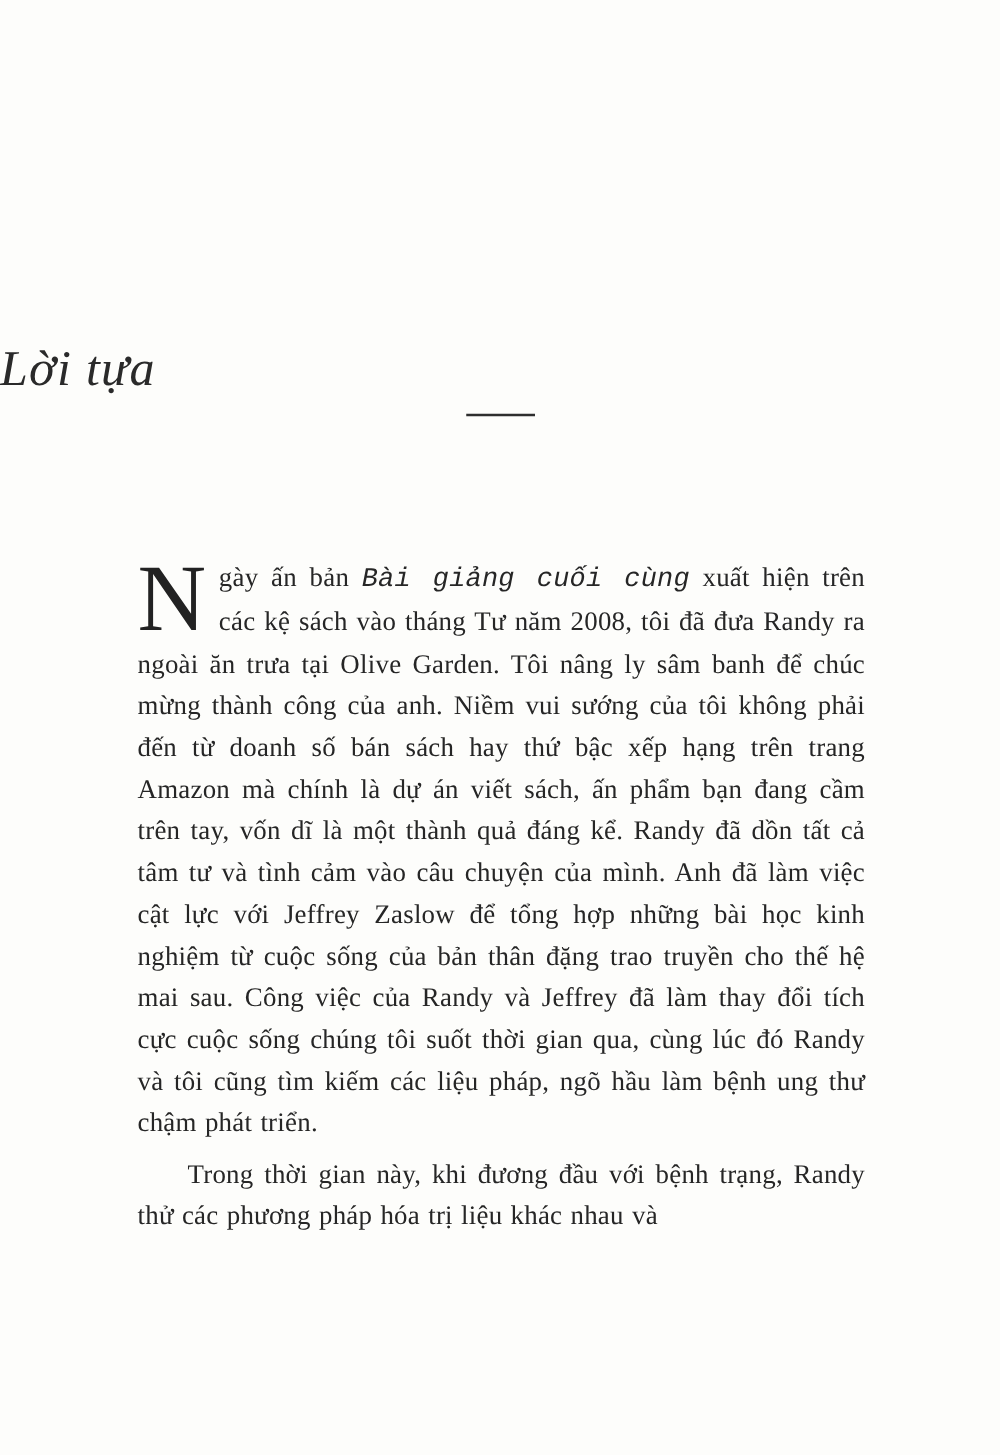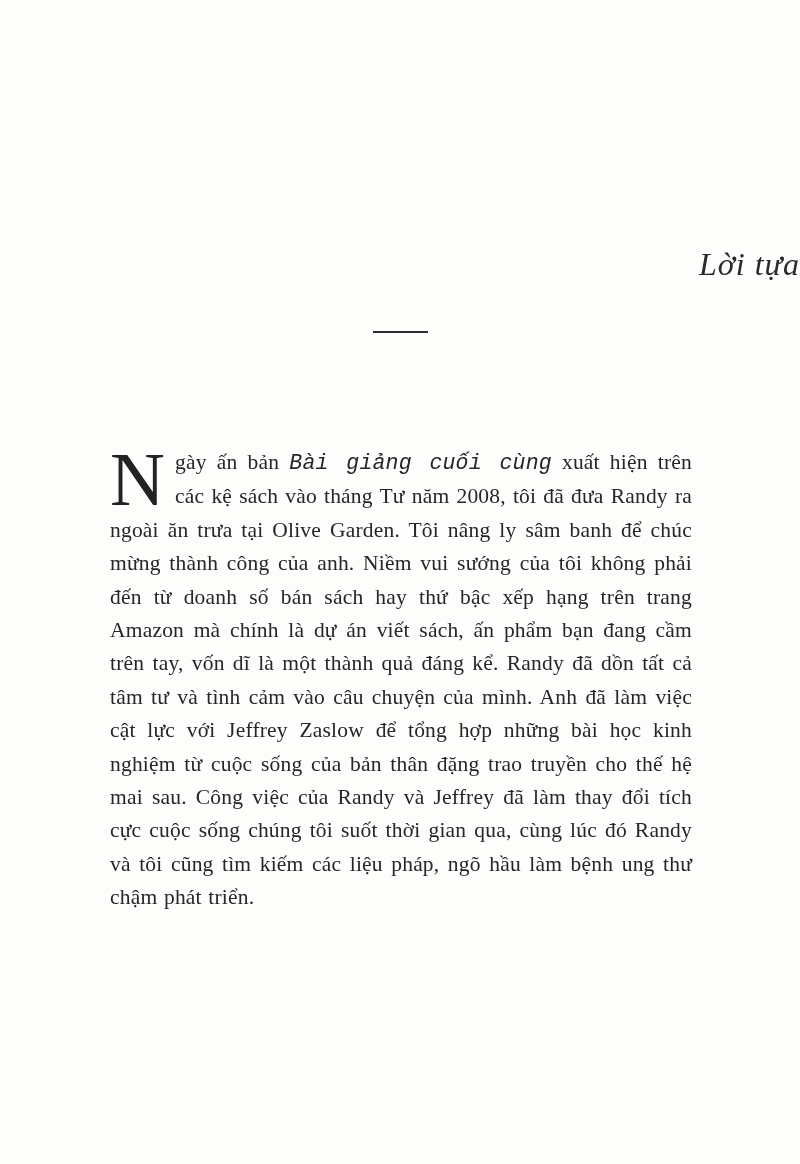--- a/index.html
+++ b/index.html
@@ -12,28 +12,28 @@
     width: 800px;
     height: 1164px;
     background: #fdfdfb;
     font-family: "Liberation Serif", "DejaVu Serif", serif;
     color: #262626;
     overflow: hidden;
     box-sizing: border-box;
   }
   .chapter-title {
     position: absolute;
-    top: 246px;
+    top: 271px;
     left: 0;
     width: 100%;
     margin: 0;
-    text-align: right;
+    text-align: left;
     font-style: italic;
     font-weight: 400;
-    font-size: 32px;
+    font-size: 40px;
     letter-spacing: 1px;
     color: #2a2a2a;
   }
   .title-rule {
     position: absolute;
     top: 331px;
     left: 373px;
     width: 55px;
     height: 2px;
     background: #2e2e2e;
@@ -77,16 +77,17 @@
 <div class="page">
 
   <h1 class="chapter-title">Lời tựa</h1>
 
   <div class="title-rule"></div>
 
   <div class="body-text">
 
     <p class="para"><span class="dropcap">N</span><span>gày ấn bản </span><em class="book-title-italic">Bài giảng cuối cùng</em><span> xuất hiện trên các kệ sách vào tháng Tư năm 2008, tôi đã đưa Randy ra ngoài ăn trưa tại Olive Garden. Tôi nâng ly sâm banh để chúc mừng thành công của anh. Niềm vui sướng của tôi không phải đến từ doanh số bán sách hay thứ bậc xếp hạng trên trang Amazon mà chính là dự án viết sách, ấn phẩm bạn đang cầm trên tay, vốn dĩ là một thành quả đáng kể. Randy đã dồn tất cả tâm tư và tình cảm vào câu chuyện của mình. Anh đã làm việc cật lực với Jeffrey Zaslow để tổng hợp những bài học kinh nghiệm từ cuộc sống của bản thân đặng trao truyền cho thế hệ mai sau. Công việc của Randy và Jeffrey đã làm thay đổi tích cực cuộc sống chúng tôi suốt thời gian qua, cùng lúc đó Randy và tôi cũng tìm kiếm các liệu pháp, ngõ hầu làm bệnh ung thư chậm phát triển.</span></p>
 
+    <p class="para indented"><span>Trong thời gian này, khi đương đầu với bệnh trạng, Randy thử các phương pháp hóa trị liệu khác nhau và</span></p>
 
   </div>
 
 </div>
 
 </body></html>

